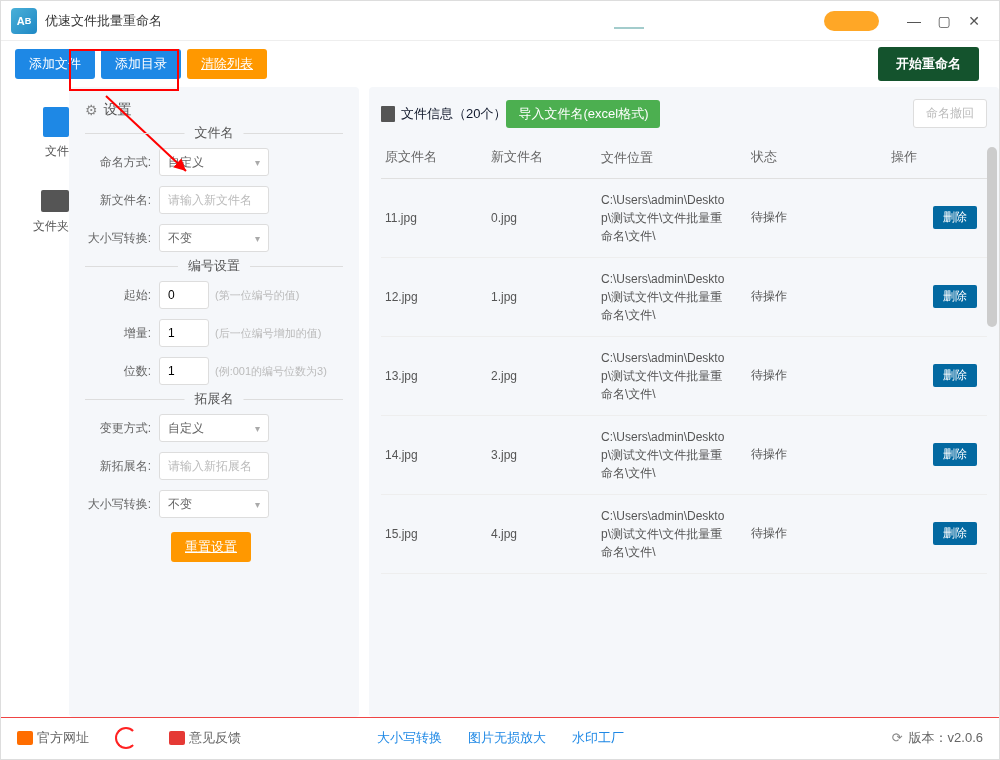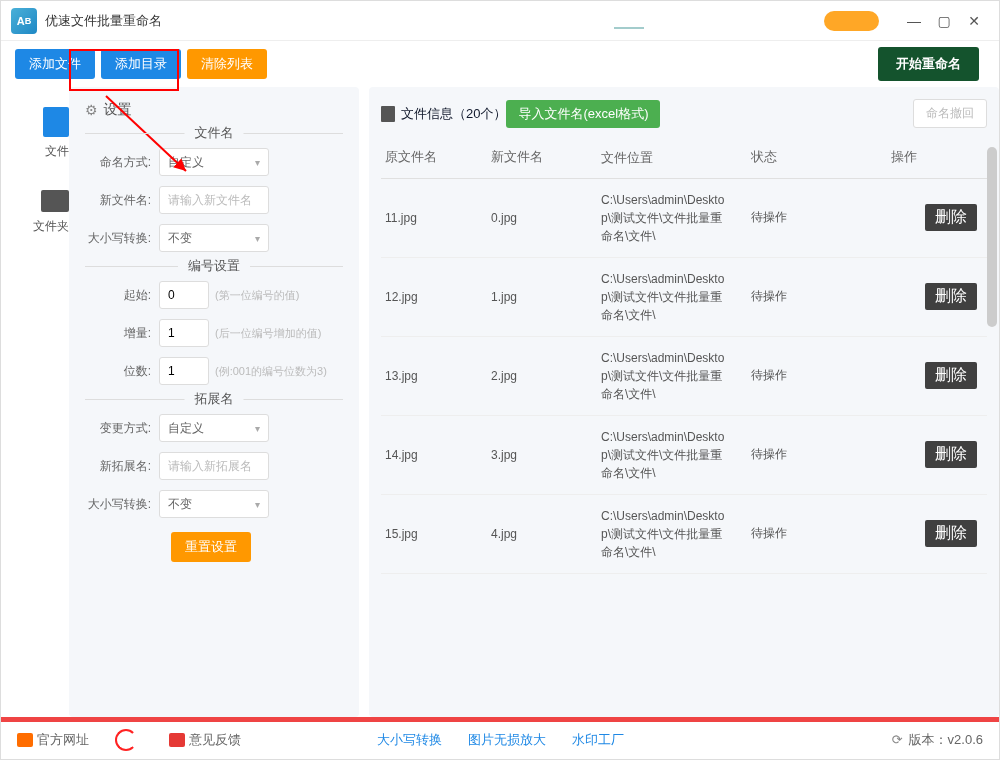--- a/index.html
+++ b/index.html
@@ -8,22 +8,22 @@
 .titlebar .logo { width: 26px; height: 26px; background: linear-gradient(135deg,#4ab0d8,#1e88c5); border-radius: 4px; display: flex; align-items: center; justify-content: center; color: #fff; font-size: 11px; font-weight: bold; margin-right: 8px; }
 .titlebar .title { font-size: 13px; color: #333; }
 .titlebar .gap { flex: 1; }
 .titlebar .mid-icon { width: 30px; height: 16px; margin-right: 180px; opacity: .6; border-bottom: 2px solid #6aa; }
 .titlebar .orange { width: 55px; height: 20px; background: #ffa726; border-radius: 10px; margin-right: 20px; }
 .titlebar .winbtn { width: 30px; height: 30px; display: flex; align-items: center; justify-content: center; font-size: 14px; color: #555; cursor: pointer; }
 .toolbar { height: 46px; display: flex; align-items: center; padding: 0 14px; }
 .btn { padding: 6px 14px; border-radius: 3px; font-size: 13px; color: #fff; cursor: pointer; border: none; margin-right: 6px; }
 .btn-blue { background: #1e88e5; }
 .btn-orange { background: #14532d; font-weight: bold; }
-.btn-orange2 { background: #ff9800; }
-.btn-red-sm { background: #404040; color: #fff; font-size: 16px; padding: 3px 10px; border-radius: 2px; cursor: pointer; border: none; }
+.btn-orange2 { background: #ff9800; text-decoration: underline; }
+.btn-red-sm { background: #0369a1; color: #fff; font-size: 12px; padding: 3px 10px; border-radius: 2px; cursor: pointer; border: none; }
 .btn-disabled { background: #fff; border: 1px solid #ddd; color: #bbb; padding: 5px 12px; font-size: 12px; border-radius: 3px; }
 .btn-green { background: #4caf50; color: #fff; font-size: 13px; padding: 5px 12px; border-radius: 3px; border: none; cursor: pointer; }
 .red-box { position: absolute; border: 2px solid #f00; pointer-events: none; }
 .arrow { position: absolute; pointer-events: none; }
 .main { display: flex; height: 630px; }
 .sidebar { width: 68px; background: #fff; padding-top: 20px; }
 .side-item { display: flex; flex-direction: column; align-items: flex-end; margin-bottom: 30px; cursor: pointer; }
 .side-item .ico { width: 26px; height: 30px; background: #1e88e5; border-radius: 2px; margin-bottom: 6px; position: relative; }
 .side-item.folder .ico { background: #555; width: 28px; height: 22px; border-radius: 2px; }
 .side-item .lbl { font-size: 12px; color: #555; }
@@ -48,21 +48,21 @@
 .info-bar .info-text { font-size: 13px; color: #0f172a; }
 .table-head { display: flex; border-bottom: 1px solid #e0e0e0; padding: 10px 0; font-size: 13px; color: #666; }
 .table-body { height: 520px; overflow-y: auto; }
 .trow { display: flex; align-items: center; border-bottom: 1px solid #eee; padding: 12px 0; font-size: 12px; color: #555; }
 .c-orig { width: 110px; padding-left: 4px; }
 .c-new { width: 110px; }
 .c-path { width: 130px; line-height: 1.5; word-break: break-all; }
 .c-stat { width: 120px; padding-left: 20px; }
 .c-act { flex: 1; text-align: right; padding-right: 10px; }
 .scrollbar-fake { position: absolute; right: 2px; top: 60px; width: 10px; height: 180px; background: #ccc; border-radius: 5px; }
-.footer { height: 40px; border-top: 5px solid #ef4444; display: flex; align-items: center; padding: 0 16px; font-size: 13px; color: #666; }
+.footer { height: 40px; border-top: 1px solid #ef4444; display: flex; align-items: center; padding: 0 16px; font-size: 13px; color: #666; }
 .footer .fitem { display: flex; align-items: center; margin-right: 26px; cursor: pointer; }
 .footer .fitem.link { color: #1e88e5; }
 .footer .ficon { width: 16px; height: 14px; margin-right: 4px; border-radius: 2px; }
 .footer .orange-ico { background: #ff6d00; }
 .footer .red-ico { background: #e53935; }
 .footer .spacer { flex: 1; }
 .footer .refresh { color: #888; margin-right: 6px; }
 .red-circle { width: 22px; height: 22px; border: 2px solid #f22; border-radius: 50%; border-right-color: transparent; margin-right: 6px; }
 </style>
 </head>

